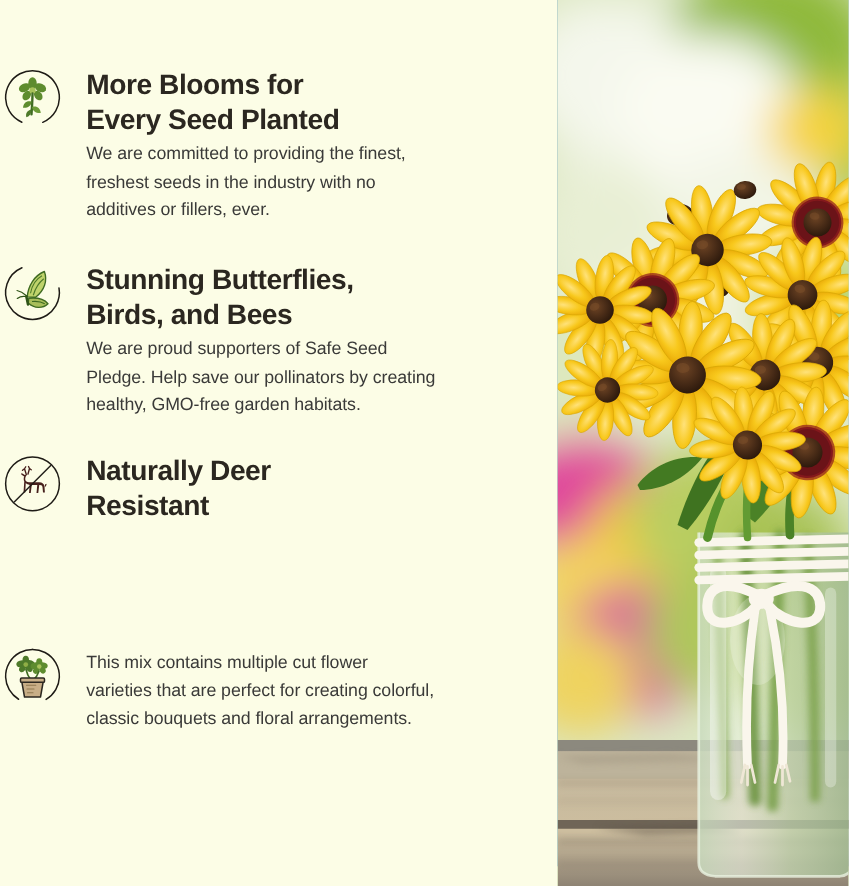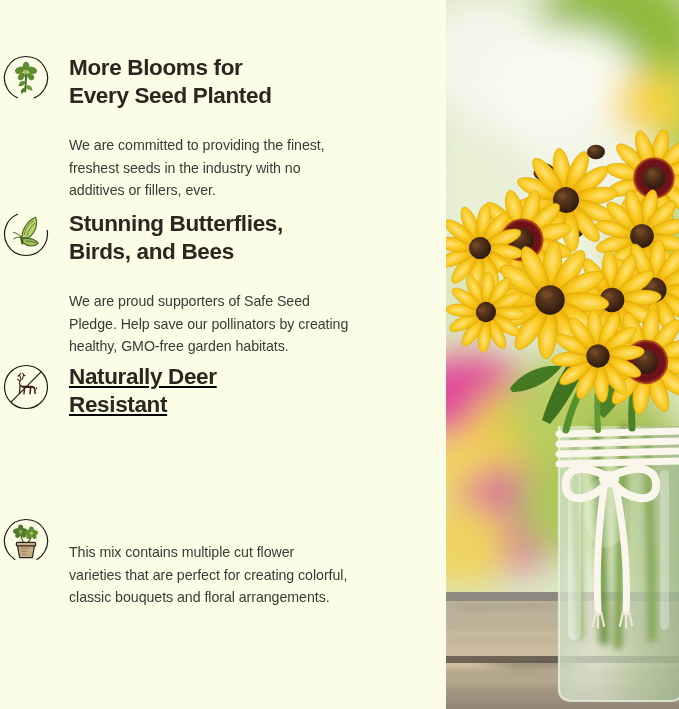--- a/index.html
+++ b/index.html
@@ -69,33 +69,33 @@
     white-space: pre-line;
   }
 
   .feature-desc {
     font-family: "Liberation Sans", sans-serif;
     font-size: 14.2px;
     line-height: 22.5px;
     font-weight: normal;
     color: #3a3a38;
     letter-spacing: -0.05px;
-    margin-top: 24px;
+    margin-top: 2px;
     white-space: pre-line;
   }
 
   
   .feature.f0 { top: 54px; }
   .feature.f1 { top: 210px; }
   .feature.f2 { top: 363px; }
   .feature.f3 { top: 517px; }
 
   .feature.f0 .feature-body { width: 330px; }
   .feature.f1 .feature-body { width: 335px; }
-  .feature.f2 .feature-body { width: 320px; text-decoration: underline; }
+  .feature.f2 .feature-body { width: 320px; }
   .feature.f3 .feature-body { width: 340px; }
 
   
   .photo-panel {
     position: relative;
     width: 233px;
     height: 709px;
     flex: 0 0 233px;
     overflow: hidden;
     background: #cfe0a8;

